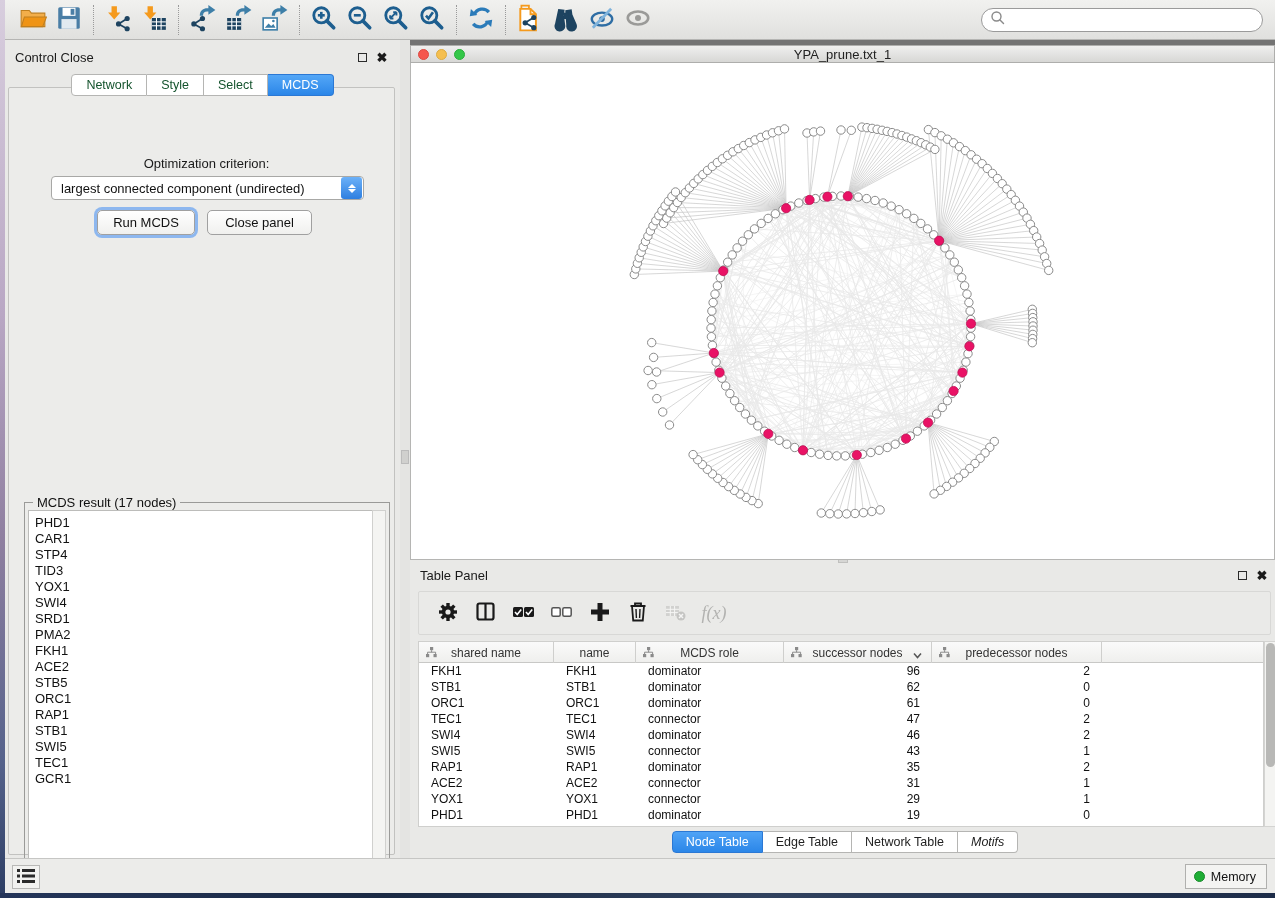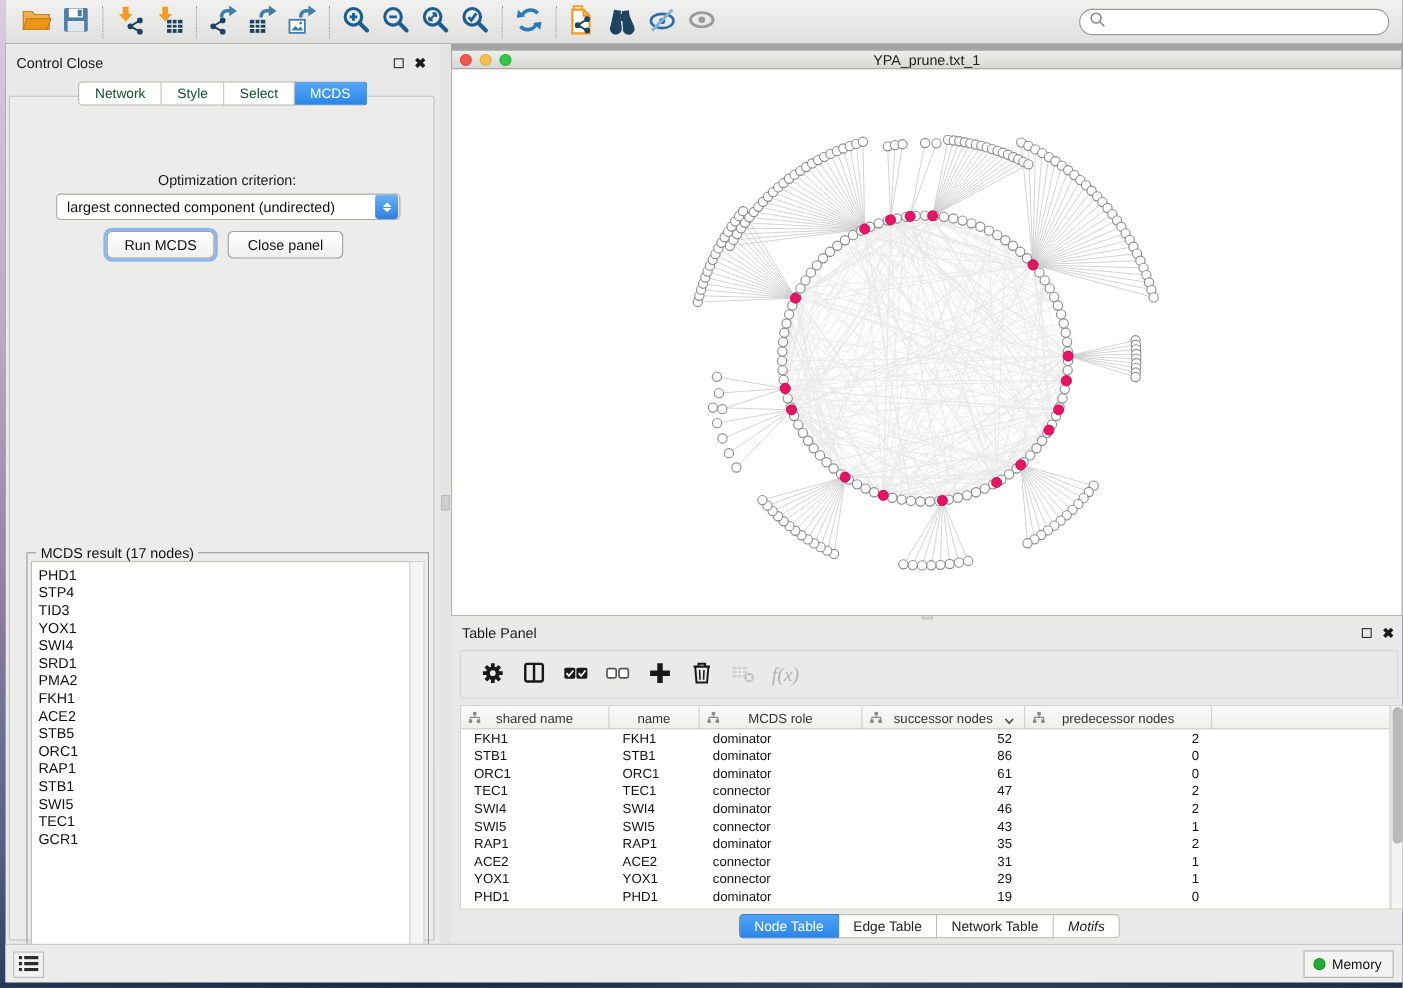--- a/index.html
+++ b/index.html
@@ -73,21 +73,21 @@
     border:1px solid #d0d0ce; }
   .result-item { font-size:13px; color:#111; line-height:16px; }
 
   
   #v-splitter { left:395px; top:40px; width:10px; height:818px; background:#e4e4e2; }
   #v-splitter .handle { position:absolute; left:1px; top:410px; width:8px; height:14px;
     background:#d0d0ce; border:1px solid #bbb; }
   #h-splitter-handle { left:833px; top:556px; width:10px; height:7px; background:#d6d6d4; border:1px solid #c0c0be; }
 
   
-  #network-window { left:405px; top:40px; width:865px; height:520px; background:#a3a3a3; }
+  #network-window { left:405px; top:40px; width:865px; height:520px; background:#737373; }
   #net-titlebar { left:0; top:5px; width:865px; height:18px;
     background:linear-gradient(#efefef,#d7d7d5); border:1px solid #aeaeac; display:flex; align-items:center; }
   .traffic { width:11px; height:11px; border-radius:50%; margin-left:7px; }
   .traffic.red { background:#f5574e; border:1px solid #dd4a42; }
   .traffic.yellow { background:#f5bf4f; border:1px solid #ddab41; }
   .traffic.green { background:#33c748; border:1px solid #2aad3c; }
   #net-title { position:absolute; left:0; width:100%; text-align:center; font-size:13px; color:#222; }
   #net-canvas { left:0; top:23px; width:865px; height:497px; background:#fff; border:1px solid #b5b5b3; border-top:none; }
 
   
@@ -337,20 +337,21 @@
             <span class="chev up"></span>
             <span class="chev down"></span>
           </span>
       </div>
       <button id="run-btn" class="cp-btn">Run MCDS</button>
       <button id="closepanel-btn" class="cp-btn">Close panel</button>
       <div id="result-group" class="abs">
         <span id="result-legend">MCDS result (17 nodes)</span>
         <div id="result-list">
             <div class="result-item">PHD1</div>
+            <div class="result-item">CAR1</div>
             <div class="result-item">STP4</div>
             <div class="result-item">TID3</div>
             <div class="result-item">YOX1</div>
             <div class="result-item">SWI4</div>
             <div class="result-item">SRD1</div>
             <div class="result-item">PMA2</div>
             <div class="result-item">FKH1</div>
             <div class="result-item">ACE2</div>
             <div class="result-item">STB5</div>
             <div class="result-item">ORC1</div>
@@ -1267,28 +1268,28 @@
               </svg></span>
             <span>predecessor nodes</span>
           </div>
           <div class="th" style="width: 159px; border-right: none;"></div>
         </div>
       <div id="tp-body">
           <div class="tr">
             <div class="td" style="width: 135px;">FKH1</div>
             <div class="td" style="width: 82px;">FKH1</div>
             <div class="td" style="width: 148px;">dominator</div>
-            <div class="td num" style="width: 148px;">52</div>
+            <div class="td num" style="width: 148px;">96</div>
             <div class="td num" style="width: 170px;">2</div>
           </div>
           <div class="tr">
             <div class="td" style="width: 135px;">STB1</div>
             <div class="td" style="width: 82px;">STB1</div>
             <div class="td" style="width: 148px;">dominator</div>
-            <div class="td num" style="width: 148px;">86</div>
+            <div class="td num" style="width: 148px;">62</div>
             <div class="td num" style="width: 170px;">0</div>
           </div>
           <div class="tr">
             <div class="td" style="width: 135px;">ORC1</div>
             <div class="td" style="width: 82px;">ORC1</div>
             <div class="td" style="width: 148px;">dominator</div>
             <div class="td num" style="width: 148px;">61</div>
             <div class="td num" style="width: 170px;">0</div>
           </div>
           <div class="tr">

